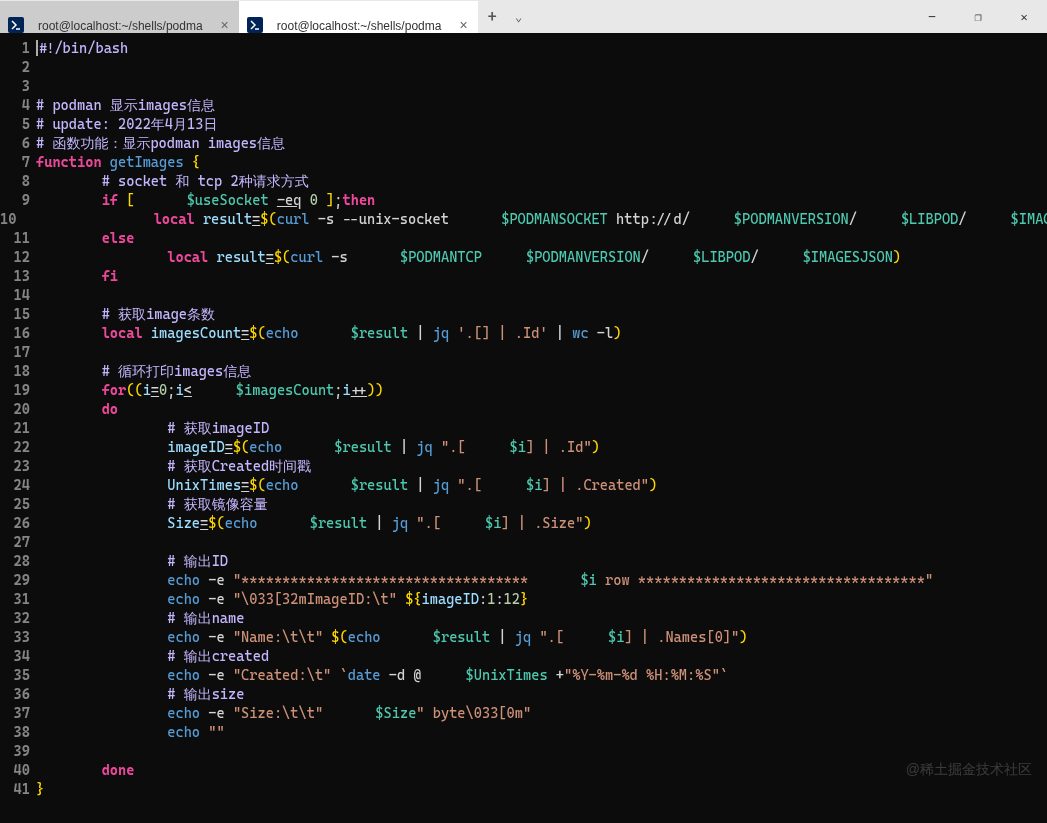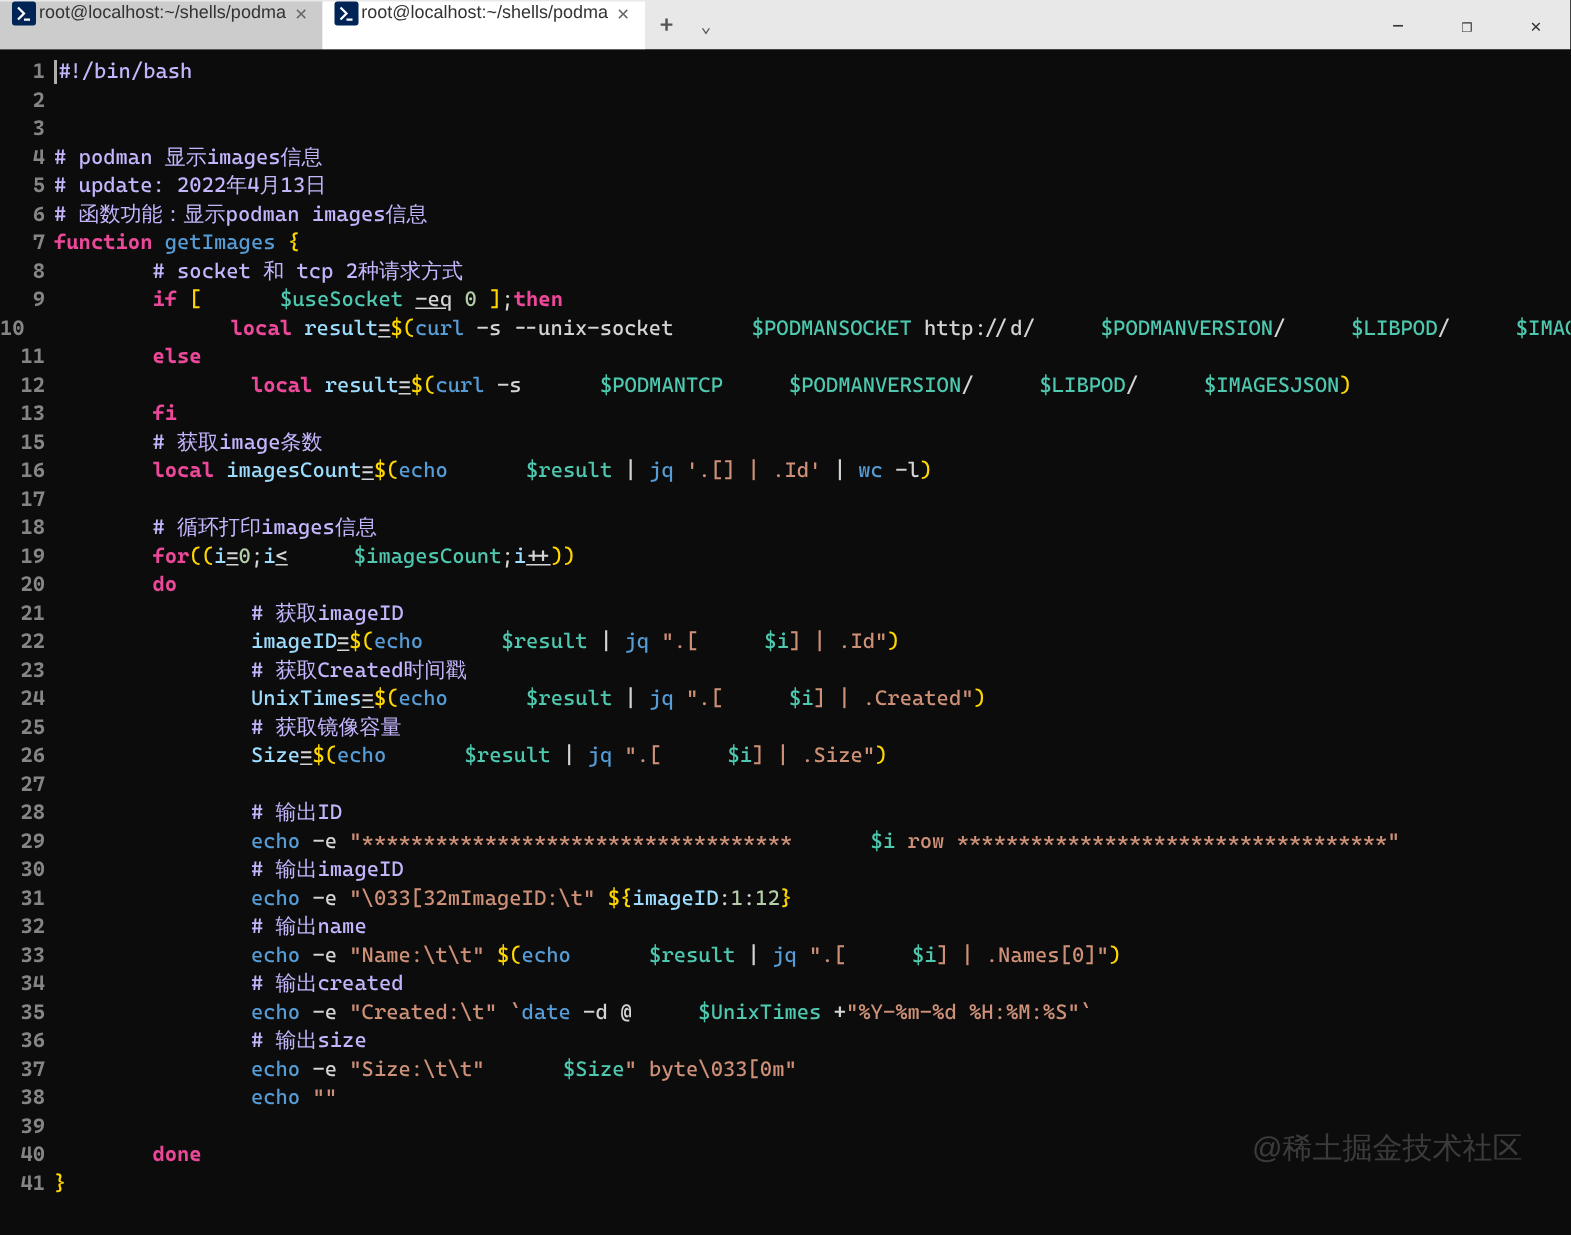--- a/index.html
+++ b/index.html
@@ -19,25 +19,25 @@
     align-items: center;
   }
   .tabs {
     display: flex;
     height: 100%;
     align-items: center;
   }
   .tab {
     height: 32px;
     display: flex;
-    align-items: flex-start;
+    align-items: flex-end;
     padding: 0 10px 0 8px;
     font-family: 'Segoe UI', sans-serif;
     font-size: 12px;
-    gap: 2px;
+    gap: 14px;
     cursor: pointer;
   }
   .tab.inactive {
     background: #cccccc;
     color: #333;
   }
   .tab.active {
     background: #ffffff;
     color: #333;
   }
@@ -114,25 +114,25 @@
   .varref { color: #4ec9b0; margin-left: 44px; }
   .str { color: #ce9178; }
   .num { color: #b5cea8; }
   .cmt { color: #c4b5fd; }
   .punc { color: #d4d4d4; }
   .brace { color: #ffd700; }
   .op { color: #d4d4d4; text-decoration: underline; }
   .cursor { border-left: 2px solid #aeafad; }
   .watermark {
     position: absolute;
-    right: 32px;
+    right: 15px;
     bottom: 20px;
     color: rgba(200,200,200,0.25);
     font-family: sans-serif;
-    font-size: 20px;
+    font-size: 14px;
   }
 </style>
 </head>
 <body>
 
 <div class="titlebar">
   <div class="tabs">
     <div class="tab inactive">
       <span class="tab-icon">
           <svg width="10" height="10" viewBox="0 0 10 10">
@@ -169,36 +169,36 @@
 <div class="line"><span class="ln">4</span><span class="code"><span class="cmt"># podman 显示images信息</span></span></div>
 <div class="line"><span class="ln">5</span><span class="code"><span class="cmt"># update: 2022年4月13日</span></span></div>
 <div class="line"><span class="ln">6</span><span class="code"><span class="cmt"># 函数功能：显示podman images信息</span></span></div>
 <div class="line"><span class="ln">7</span><span class="code"><span class="kw">function</span> <span class="fn">getImages</span> <span class="brace">{</span></span></div>
 <div class="line"><span class="ln">8</span><span class="code">        <span class="cmt"># socket 和 tcp 2种请求方式</span></span></div>
 <div class="line"><span class="ln">9</span><span class="code">        <span class="kw">if</span> <span class="brace">[</span> <span class="varref">$useSocket</span> <span class="op">-eq</span> <span class="num">0</span> <span class="brace">]</span><span class="punc">;</span><span class="kw">then</span></span></div>
 <div class="line"><span class="ln">10</span><span class="code">                <span class="kw">local</span> <span class="var">result</span><span class="op">=</span><span class="brace">$(</span><span class="fn">curl</span> <span>-s --unix-socket</span> <span class="varref">$PODMANSOCKET</span> <span>http://d/</span><span class="varref">$PODMANVERSION</span><span>/</span><span class="varref">$LIBPOD</span><span>/</span><span class="varref">$IMAGESJSON</span><span class="brace">)</span></span></div>
 <div class="line"><span class="ln">11</span><span class="code">        <span class="kw">else</span></span></div>
 <div class="line"><span class="ln">12</span><span class="code">                <span class="kw">local</span> <span class="var">result</span><span class="op">=</span><span class="brace">$(</span><span class="fn">curl</span> <span>-s</span> <span class="varref">$PODMANTCP</span><span class="varref">$PODMANVERSION</span><span>/</span><span class="varref">$LIBPOD</span><span>/</span><span class="varref">$IMAGESJSON</span><span class="brace">)</span></span></div>
 <div class="line"><span class="ln">13</span><span class="code">        <span class="kw">fi</span></span></div>
+<div class="line"><span class="ln">14</span><span class="code"></span></div>
 <div class="line"><span class="ln">15</span><span class="code">        <span class="cmt"># 获取image条数</span></span></div>
 <div class="line"><span class="ln">16</span><span class="code">        <span class="kw">local</span> <span class="var">imagesCount</span><span class="op">=</span><span class="brace">$(</span><span class="fn">echo</span> <span class="varref">$result</span> <span>|</span> <span class="fn">jq</span> <span class="str">'.[] | .Id'</span> <span>|</span> <span class="fn">wc</span> <span>-l</span><span class="brace">)</span></span></div>
 <div class="line"><span class="ln">17</span><span class="code"></span></div>
 <div class="line"><span class="ln">18</span><span class="code">        <span class="cmt"># 循环打印images信息</span></span></div>
 <div class="line"><span class="ln">19</span><span class="code">        <span class="kw">for</span><span class="brace">((</span><span class="var">i</span><span class="op">=</span><span class="num">0</span><span>;</span><span class="var">i</span><span class="op">&lt;</span><span class="varref">$imagesCount</span><span>;</span><span class="var">i</span><span class="op">++</span><span class="brace">))</span></span></div>
 <div class="line"><span class="ln">20</span><span class="code">        <span class="kw">do</span></span></div>
 <div class="line"><span class="ln">21</span><span class="code">                <span class="cmt"># 获取imageID</span></span></div>
 <div class="line"><span class="ln">22</span><span class="code">                <span class="var">imageID</span><span class="op">=</span><span class="brace">$(</span><span class="fn">echo</span> <span class="varref">$result</span> <span>|</span> <span class="fn">jq</span> <span class="str">".[</span><span class="varref">$i</span><span class="str">] | .Id"</span><span class="brace">)</span></span></div>
 <div class="line"><span class="ln">23</span><span class="code">                <span class="cmt"># 获取Created时间戳</span></span></div>
 <div class="line"><span class="ln">24</span><span class="code">                <span class="var">UnixTimes</span><span class="op">=</span><span class="brace">$(</span><span class="fn">echo</span> <span class="varref">$result</span> <span>|</span> <span class="fn">jq</span> <span class="str">".[</span><span class="varref">$i</span><span class="str">] | .Created"</span><span class="brace">)</span></span></div>
 <div class="line"><span class="ln">25</span><span class="code">                <span class="cmt"># 获取镜像容量</span></span></div>
 <div class="line"><span class="ln">26</span><span class="code">                <span class="var">Size</span><span class="op">=</span><span class="brace">$(</span><span class="fn">echo</span> <span class="varref">$result</span> <span>|</span> <span class="fn">jq</span> <span class="str">".[</span><span class="varref">$i</span><span class="str">] | .Size"</span><span class="brace">)</span></span></div>
 <div class="line"><span class="ln">27</span><span class="code"></span></div>
 <div class="line"><span class="ln">28</span><span class="code">                <span class="cmt"># 输出ID</span></span></div>
 <div class="line"><span class="ln">29</span><span class="code">                <span class="fn">echo</span> <span>-e</span> <span class="str">"*********************************** </span><span class="varref">$i</span><span class="str"> row ***********************************"</span></span></div>
-<div class="line"><span class="ln">30</span><span class="code">                <span class="cmt"># 输出imageID</span></span></div>
 <div class="line"><span class="ln">31</span><span class="code">                <span class="fn">echo</span> <span>-e</span> <span class="str">"\033[32mImageID:\t"</span> <span class="brace">${</span><span class="var">imageID</span><span>:</span><span class="num">1</span><span>:</span><span class="num">12</span><span class="brace">}</span></span></div>
 <div class="line"><span class="ln">32</span><span class="code">                <span class="cmt"># 输出name</span></span></div>
 <div class="line"><span class="ln">33</span><span class="code">                <span class="fn">echo</span> <span>-e</span> <span class="str">"Name:\t\t"</span> <span class="brace">$(</span><span class="fn">echo</span> <span class="varref">$result</span> <span>|</span> <span class="fn">jq</span> <span class="str">".[</span><span class="varref">$i</span><span class="str">] | .Names[0]"</span><span class="brace">)</span></span></div>
 <div class="line"><span class="ln">34</span><span class="code">                <span class="cmt"># 输出created</span></span></div>
 <div class="line"><span class="ln">35</span><span class="code">                <span class="fn">echo</span> <span>-e</span> <span class="str">"Created:\t"</span> <span class="str">`</span><span class="fn">date</span> <span>-d @</span><span class="varref">$UnixTimes</span> <span>+</span><span class="str">"%Y-%m-%d %H:%M:%S"</span><span class="str">`</span></span></div>
 <div class="line"><span class="ln">36</span><span class="code">                <span class="cmt"># 输出size</span></span></div>
 <div class="line"><span class="ln">37</span><span class="code">                <span class="fn">echo</span> <span>-e</span> <span class="str">"Size:\t\t"</span> <span class="varref">$Size</span><span class="str">" byte\033[0m"</span></span></div>
 <div class="line"><span class="ln">38</span><span class="code">                <span class="fn">echo</span> <span class="str">""</span></span></div>
 <div class="line"><span class="ln">39</span><span class="code"></span></div>
 <div class="line"><span class="ln">40</span><span class="code">        <span class="kw">done</span></span></div>

